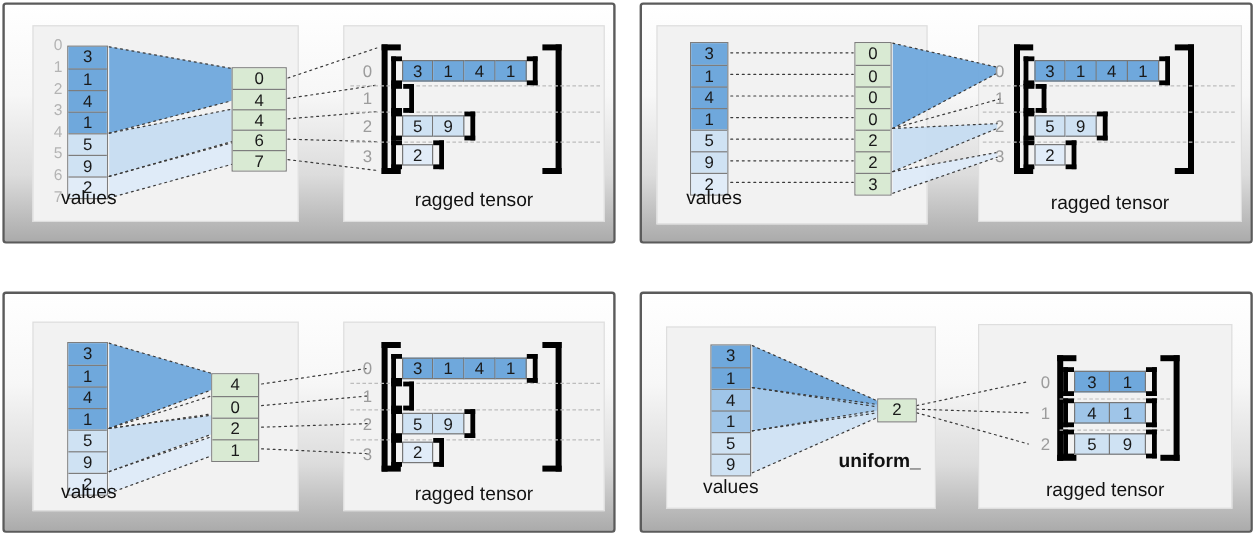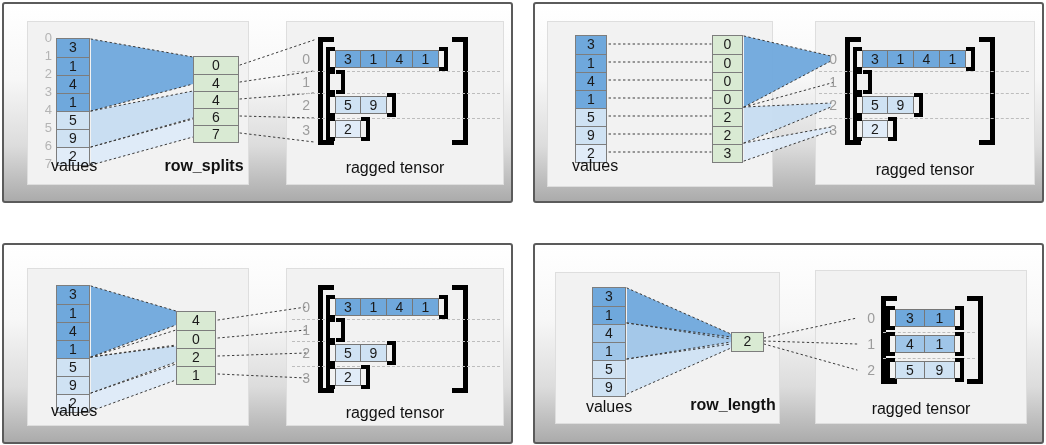--- a/index.html
+++ b/index.html
@@ -105,21 +105,20 @@
       <div class="tc b3">5</div>
       <div class="tc b3">9</div>
     </div>
     <div class="rb r" style="left:383px;top:89px;"></div>
     <div class="rb l" style="left:322px;top:113px;"></div>
     <div class="trow" style="left:331px;top:116px;">
       <div class="tc b4">2</div>
     </div>
     <div class="rb r" style="left:357px;top:113px;"></div>
     <div class="lbl" style="left:36px;top:152px;width:68px;">values</div>
-    <div class="lbl bold" style="left:140px;top:152px;width:120px;">row_splits</div>
     <div class="lbl" style="left:321px;top:154px;width:140px;">ragged tensor</div>
   </div>
 
   <div class="q" style="left:533px;top:2px;">
     <div class="sp" style="left:12px;top:17px;width:226px;height:166px;"></div>
     <div class="sp" style="left:280px;top:17px;width:220px;height:164px;"></div>
     <svg class="lay" width="507" height="197">
       <polygon points="209,32 296,52 296,57 209,103" fill="#6fa8dc" fill-opacity="0.95"></polygon>
       <polygon points="209,103 296,99 296,103 209,139" fill="#c6dcf1" fill-opacity="0.95"></polygon>
       <polygon points="209,139 296,123 296,127 209,157" fill="#ddeaf8" fill-opacity="0.95"></polygon>
@@ -312,17 +311,17 @@
       <div class="tc b2">1</div>
     </div>
     <div class="rb r" style="left:420px;top:87px;"></div>
     <div class="rb l" style="left:351px;top:113px;"></div>
     <div class="trow w30" style="left:360px;top:116px;">
       <div class="tc b3">5</div>
       <div class="tc b3">9</div>
     </div>
     <div class="rb r" style="left:420px;top:113px;"></div>
     <div class="lbl" style="left:40px;top:152px;width:68px;">values</div>
-    <div class="lbl bold" style="left:128px;top:150px;width:140px;">row_length</div>
+    <div class="lbl bold" style="left:128px;top:130px;width:140px;">uniform_</div>
     <div class="lbl" style="left:316px;top:154px;width:140px;">ragged tensor</div>
   </div>
 
 </div>
 
 </body></html>

